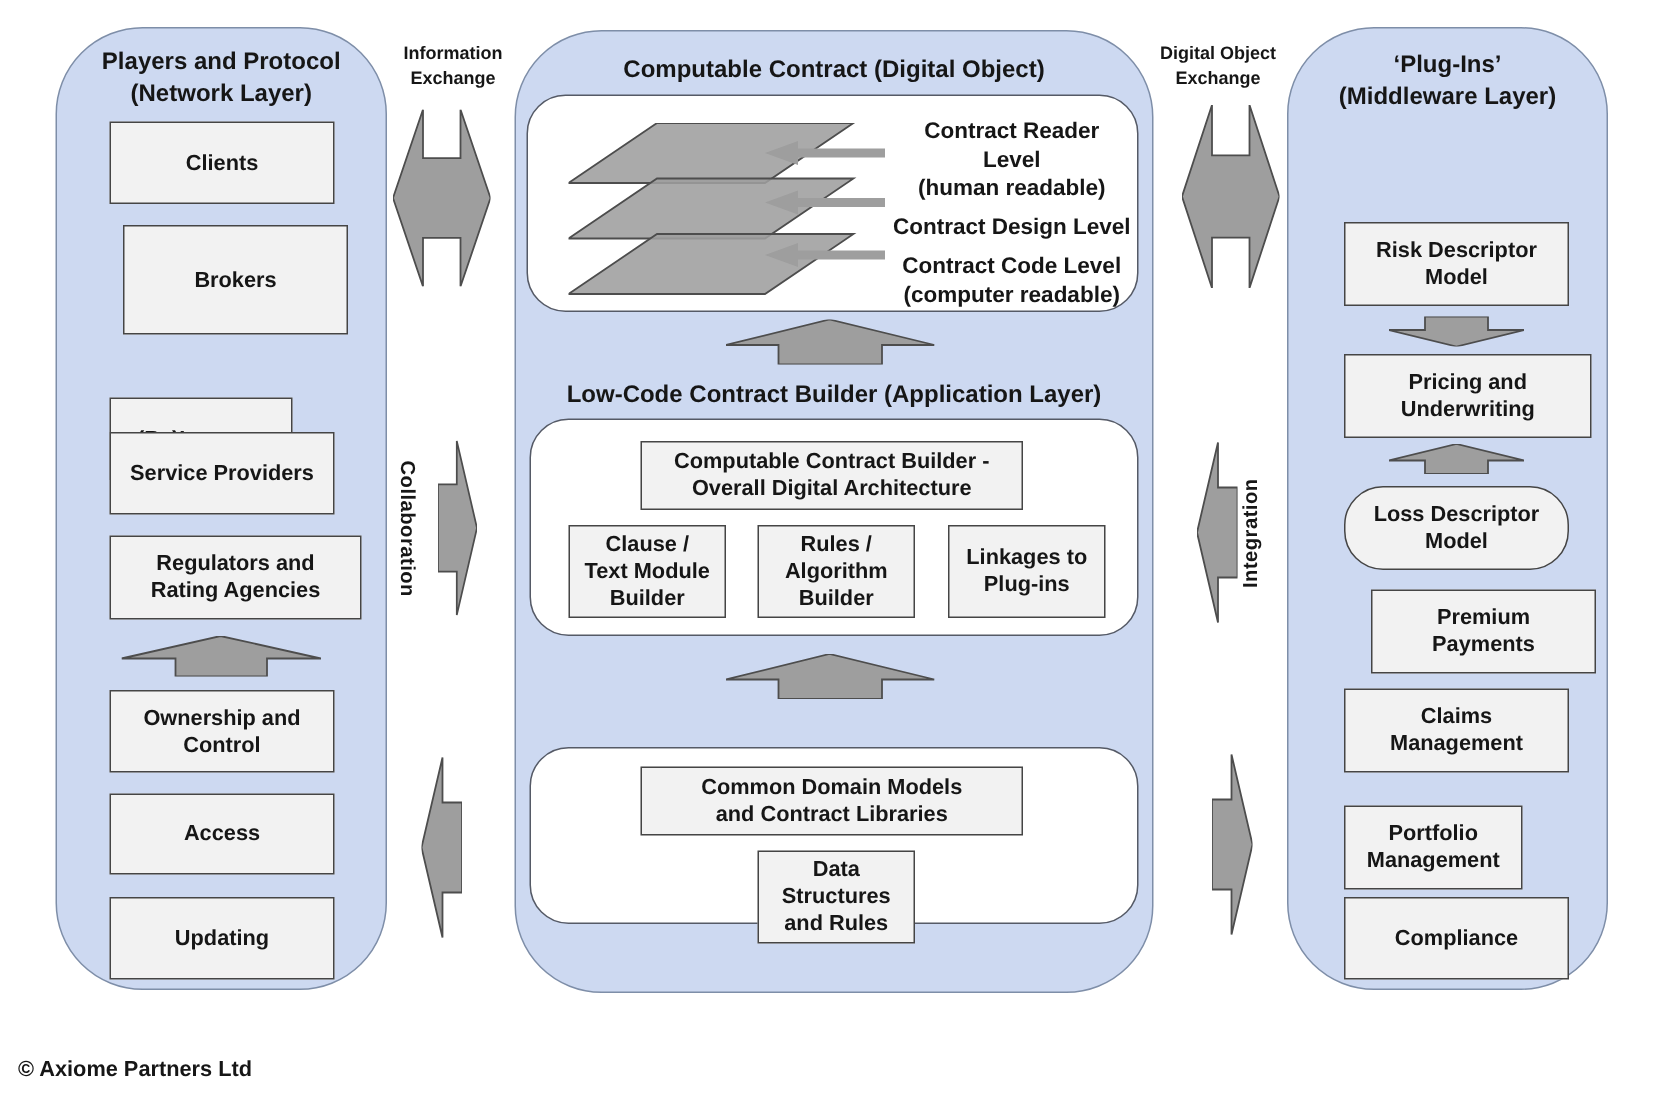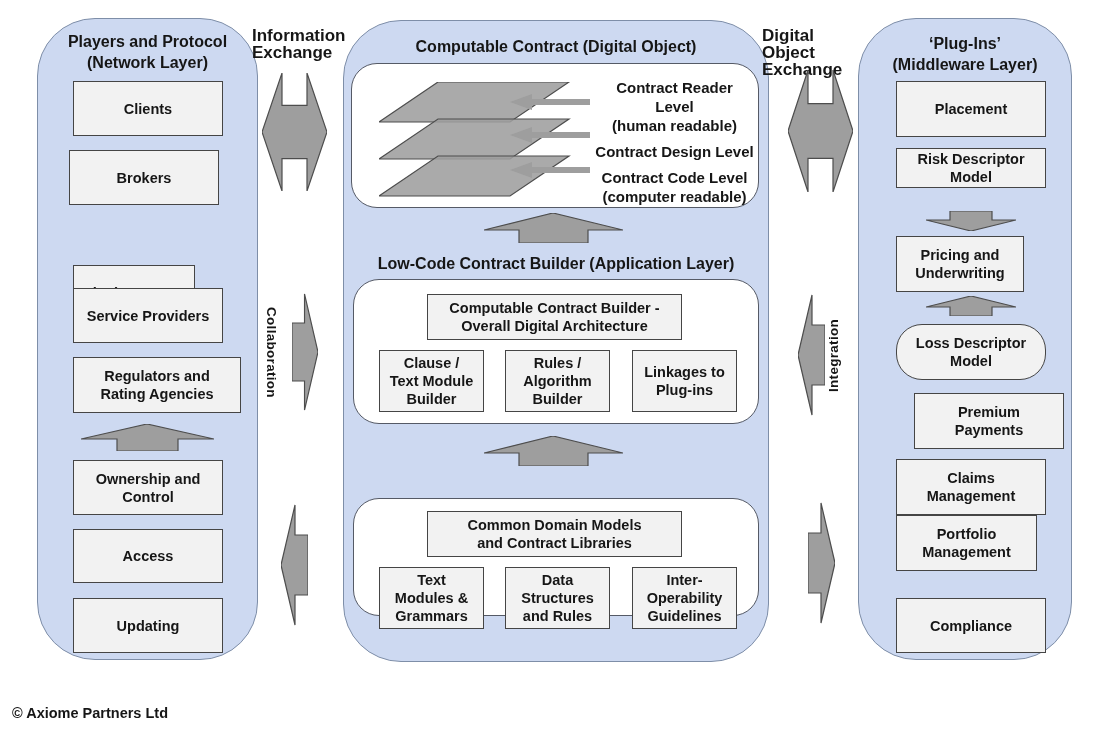--- a/index.html
+++ b/index.html
@@ -12,40 +12,40 @@
              white-space:pre-line;}
   .gbox{position:absolute;background:var(--box-fill);border:1.4px solid var(--box-border);
         box-sizing:border-box;display:flex;align-items:center;justify-content:center;
         text-align:center;font-size:14.5px;line-height:18px;white-space:pre-line;}
   .white-panel{position:absolute;background:#ffffff;border:1.6px solid #555a66;border-radius:26px;
                box-sizing:border-box;padding-left:20px;}
   .mid-title{position:absolute;left:0;right:0;text-align:center;font-size:16px;line-height:20px;
              white-space:pre-line;}
   .layer-labels{position:absolute;display:flex;flex-direction:column;gap:7px;}
   .layer-label{text-align:center;font-size:15px;line-height:19px;white-space:pre-line;}
-  .conn-label{position:absolute;font-size:17px;line-height:17px;white-space:pre-line;}
+  .conn-label{position:absolute;text-align:center;font-size:12px;line-height:17px;white-space:pre-line;}
   .vtext{position:absolute;writing-mode:vertical-rl;text-align:center;font-size:13.5px;
          letter-spacing:.3px;}
   .vtext.flip{transform:rotate(180deg);}
   svg.arrow{position:absolute;display:block;}
   svg.arrow polygon{fill:var(--arrow-fill);stroke:var(--arrow-border);stroke-width:1.2;}
   svg.arrow polygon.noline{stroke:none;}
   .plate{fill:#f4f4f4;fill-opacity:.88;stroke:#3a3a3a;stroke-width:1.2;}
   .footer{position:absolute;font-size:14.5px;}
 </style>
 </head>
 <body>
 
 <div class="canvas">
 
   <div class="col" style="left:37px;top:18px;width:221px;height:642px;">
     <div class="col-title" style="top:12px;">Players and Protocol
 (Network Layer)</div>
     <div class="gbox" style="left:35px;top:62px;width:150px;height:55px;">Clients</div>
-    <div class="gbox" style="left:31px;top:131px;width:150px;height:55px;">Brokers</div>
+    <div class="gbox" style="left:44px;top:131px;width:150px;height:73px;">Brokers</div>
     <div class="gbox" style="left:35px;top:200px;width:122px;height:55px;margin-top:46px;">(Re)Insurers</div>
     <div class="gbox" style="left:35px;top:269px;width:150px;height:55px;">Service Providers</div>
     <div class="gbox" style="left:35px;top:338px;width:168px;height:56px;">Regulators and
 Rating Agencies</div>
     <svg class="arrow" style="left:43px;top:405px;" width="133" height="27" viewBox="0 0 133 27">
       <polygon points="66,0 133,15 97,15 97,27 36,27 36,15 0,15"></polygon>
     </svg>
     <div class="gbox" style="left:35px;top:441px;width:150px;height:55px;">Ownership and
 Control</div>
     <div class="gbox" style="left:35px;top:510px;width:150px;height:54px;">Access</div>
@@ -95,53 +95,46 @@
     </div>
 
     <svg class="arrow" style="left:140px;top:415px;" width="139" height="30" viewBox="0 0 139 30">
       <polygon points="69,0 139,17 104,17 104,30 35,30 35,17 0,17"></polygon>
     </svg>
 
 
     <div class="white-panel" style="left:9px;top:477px;width:406px;height:118px;">
       <div class="gbox" style="left:73px;top:12px;width:255px;height:46px;">Common Domain Models
 and Contract Libraries</div>
-      <div class="gbox" style="left:25px;top:68px;width:105px;height:62px;">Text
-Modules &amp;
-Grammars</div>
       <div class="gbox" style="left:151px;top:68px;width:105px;height:62px;">Data
 Structures
 and Rules</div>
-      <div class="gbox" style="left:278px;top:68px;width:105px;height:62px;">Inter-
-Operability
-Guidelines</div>
     </div>
   </div>
 
   <div class="col" style="left:858px;top:18px;width:214px;height:642px;">
     <div class="col-title" style="top:14px;">‘Plug-Ins’
 (Middleware Layer)</div>
-    <div class="gbox" style="left:37px;top:62px;width:150px;height:56px;">Placement</div>
-    <div class="gbox" style="left:37px;top:129px;width:150px;height:40px;">Risk Descriptor
+    <div class="gbox" style="left:37px;top:129px;width:150px;height:56px;">Risk Descriptor
 Model</div>
     <svg class="arrow" style="left:67px;top:192px;" width="90" height="20" viewBox="0 0 90 20">
       <polygon points="45,20 0,9 24,9 24,0 66,0 66,9 90,9"></polygon>
     </svg>
-    <div class="gbox" style="left:37px;top:217px;width:128px;height:56px;">Pricing and
+    <div class="gbox" style="left:37px;top:217px;width:165px;height:56px;">Pricing and
 Underwriting</div>
     <svg class="arrow" style="left:67px;top:277px;" width="90" height="20" viewBox="0 0 90 20">
       <polygon points="45,0 90,11 66,11 66,20 24,20 24,11 0,11"></polygon>
     </svg>
     <div class="gbox" style="left:37px;top:305px;width:150px;height:56px;border-radius:26px;">Loss Descriptor
 Model</div>
     <div class="gbox" style="left:37px;top:374px;width:150px;height:56px;margin-left:18px;">Premium
 Payments</div>
     <div class="gbox" style="left:37px;top:440px;width:150px;height:56px;">Claims
 Management</div>
-    <div class="gbox" style="left:37px;top:496px;width:141px;height:56px;">Portfolio
+    <div class="gbox" style="left:37px;top:518px;width:119px;height:56px;">Portfolio
 Management</div>
     <div class="gbox" style="left:37px;top:579px;width:150px;height:55px;">Compliance</div>
   </div>
 
   <div class="conn-label" style="left:252px;top:27px;width:100px;">Information
 Exchange</div>
   <svg class="arrow" style="left:262px;top:73px;" width="65" height="118" viewBox="0 0 65 120" preserveAspectRatio="none">
     <polygon points="0,60 20,0 20,33 45,33 45,0 65,60 45,120 45,87 20,87 20,120"></polygon>
   </svg>
 

